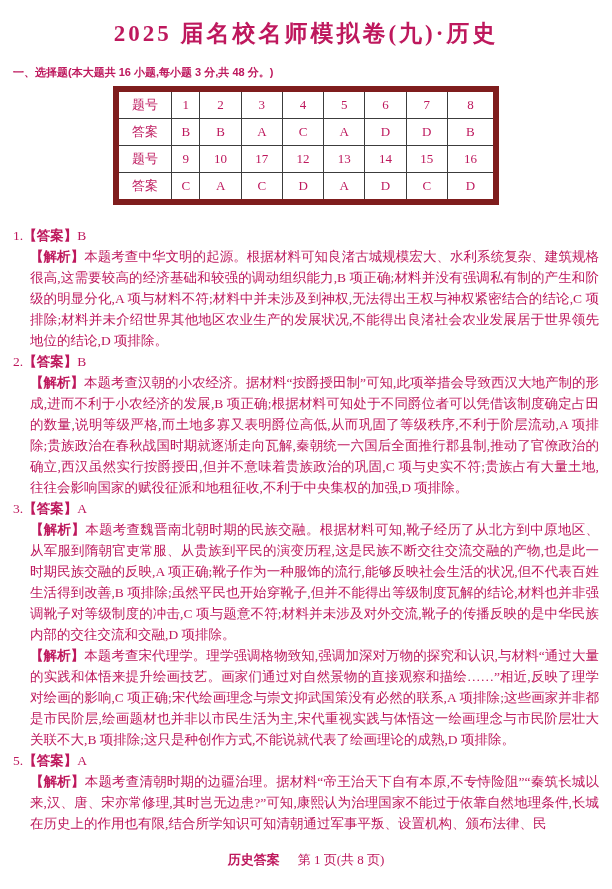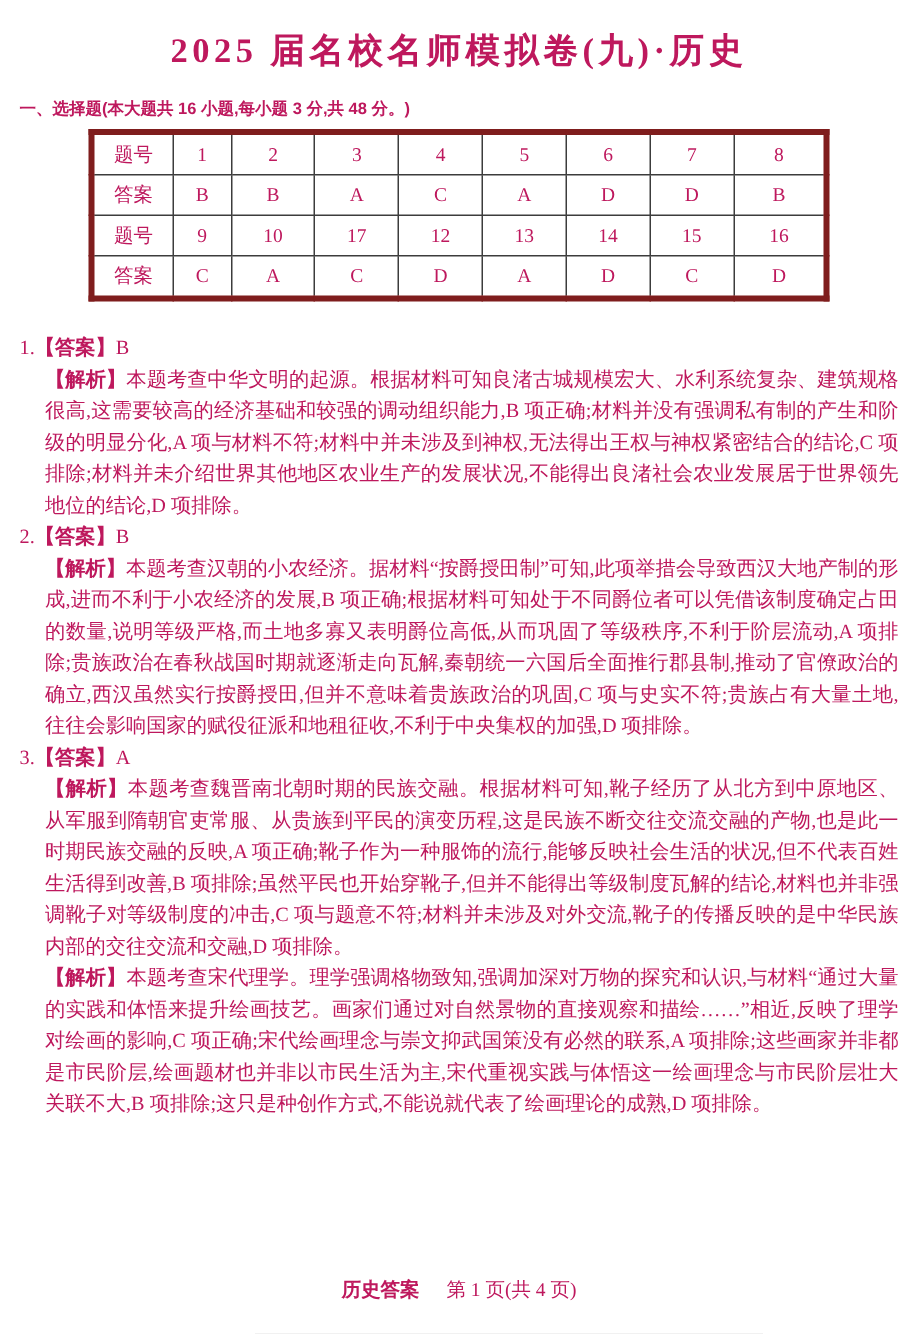--- a/index.html
+++ b/index.html
@@ -35,24 +35,24 @@
     letter-spacing: 1px;
     font-family: "Liberation Sans", sans-serif;
   }
   .section-heading {
     margin: 16px 0 6px 0;
     font-size: 11px;
     font-weight: bold;
     font-family: "Liberation Sans", sans-serif;
   }
   table.answer-table {
-    width: 494px;
+    width: 386px;
     margin: 0 auto;
     border-collapse: collapse;
-    border: 4px solid #7f1d1d;
+    border: 6px solid #7f1d1d;
     font-size: 13px;
   }
   table.answer-table td {
     border: 1px solid #3c3c3c;
     height: 26px;
     text-align: center;
     vertical-align: middle;
     padding: 0;
   }
   table.answer-table td.head-col {
@@ -160,19 +160,23 @@
 
   <div class="exp-item">
     <div class="answer-line"><span>3.</span><span class="bracket-label">【答案】</span><span>A</span></div>
     <div class="analysis-block"><span class="bracket-label">【解析】</span><span>本题考查魏晋南北朝时期的民族交融。根据材料可知,靴子经历了从北方到中原地区、从军服到隋朝官吏常服、从贵族到平民的演变历程,这是民族不断交往交流交融的产物,也是此一时期民族交融的反映,A 项正确;靴子作为一种服饰的流行,能够反映社会生活的状况,但不代表百姓生活得到改善,B 项排除;虽然平民也开始穿靴子,但并不能得出等级制度瓦解的结论,材料也并非强调靴子对等级制度的冲击,C 项与题意不符;材料并未涉及对外交流,靴子的传播反映的是中华民族内部的交往交流和交融,D 项排除。</span></div>
   </div>
 
   <div class="exp-item">
     <div class="analysis-block"><span class="bracket-label">【解析】</span><span>本题考查宋代理学。理学强调格物致知,强调加深对万物的探究和认识,与材料“通过大量的实践和体悟来提升绘画技艺。画家们通过对自然景物的直接观察和描绘……”相近,反映了理学对绘画的影响,C 项正确;宋代绘画理念与崇文抑武国策没有必然的联系,A 项排除;这些画家并非都是市民阶层,绘画题材也并非以市民生活为主,宋代重视实践与体悟这一绘画理念与市民阶层壮大关联不大,B 项排除;这只是种创作方式,不能说就代表了绘画理论的成熟,D 项排除。</span></div>
   </div>
 
+  <div class="exp-item">
+    <div class="answer-line"><span>5.</span><span class="bracket-label">【答案】</span><span>A</span></div>
+    <div class="analysis-block"><span class="bracket-label">【解析】</span><span>本题考查清朝时期的边疆治理。据材料“帝王治天下自有本原,不专恃险阻”“秦筑长城以来,汉、唐、宋亦常修理,其时岂无边患?”可知,康熙认为治理国家不能过于依靠自然地理条件,长城在历史上的作用也有限,结合所学知识可知清朝通过军事平叛、设置机构、颁布法律、民</span></div>
+  </div>
 </div>
 
   <div class="page-footer">
-    <span class="footer-label">历史答案</span><span>第 1 页(共 4 页)</span>
+    <span class="footer-label">历史答案</span><span>第 1 页(共 8 页)</span>
   </div>
 
 </div>
 
 </body></html>

